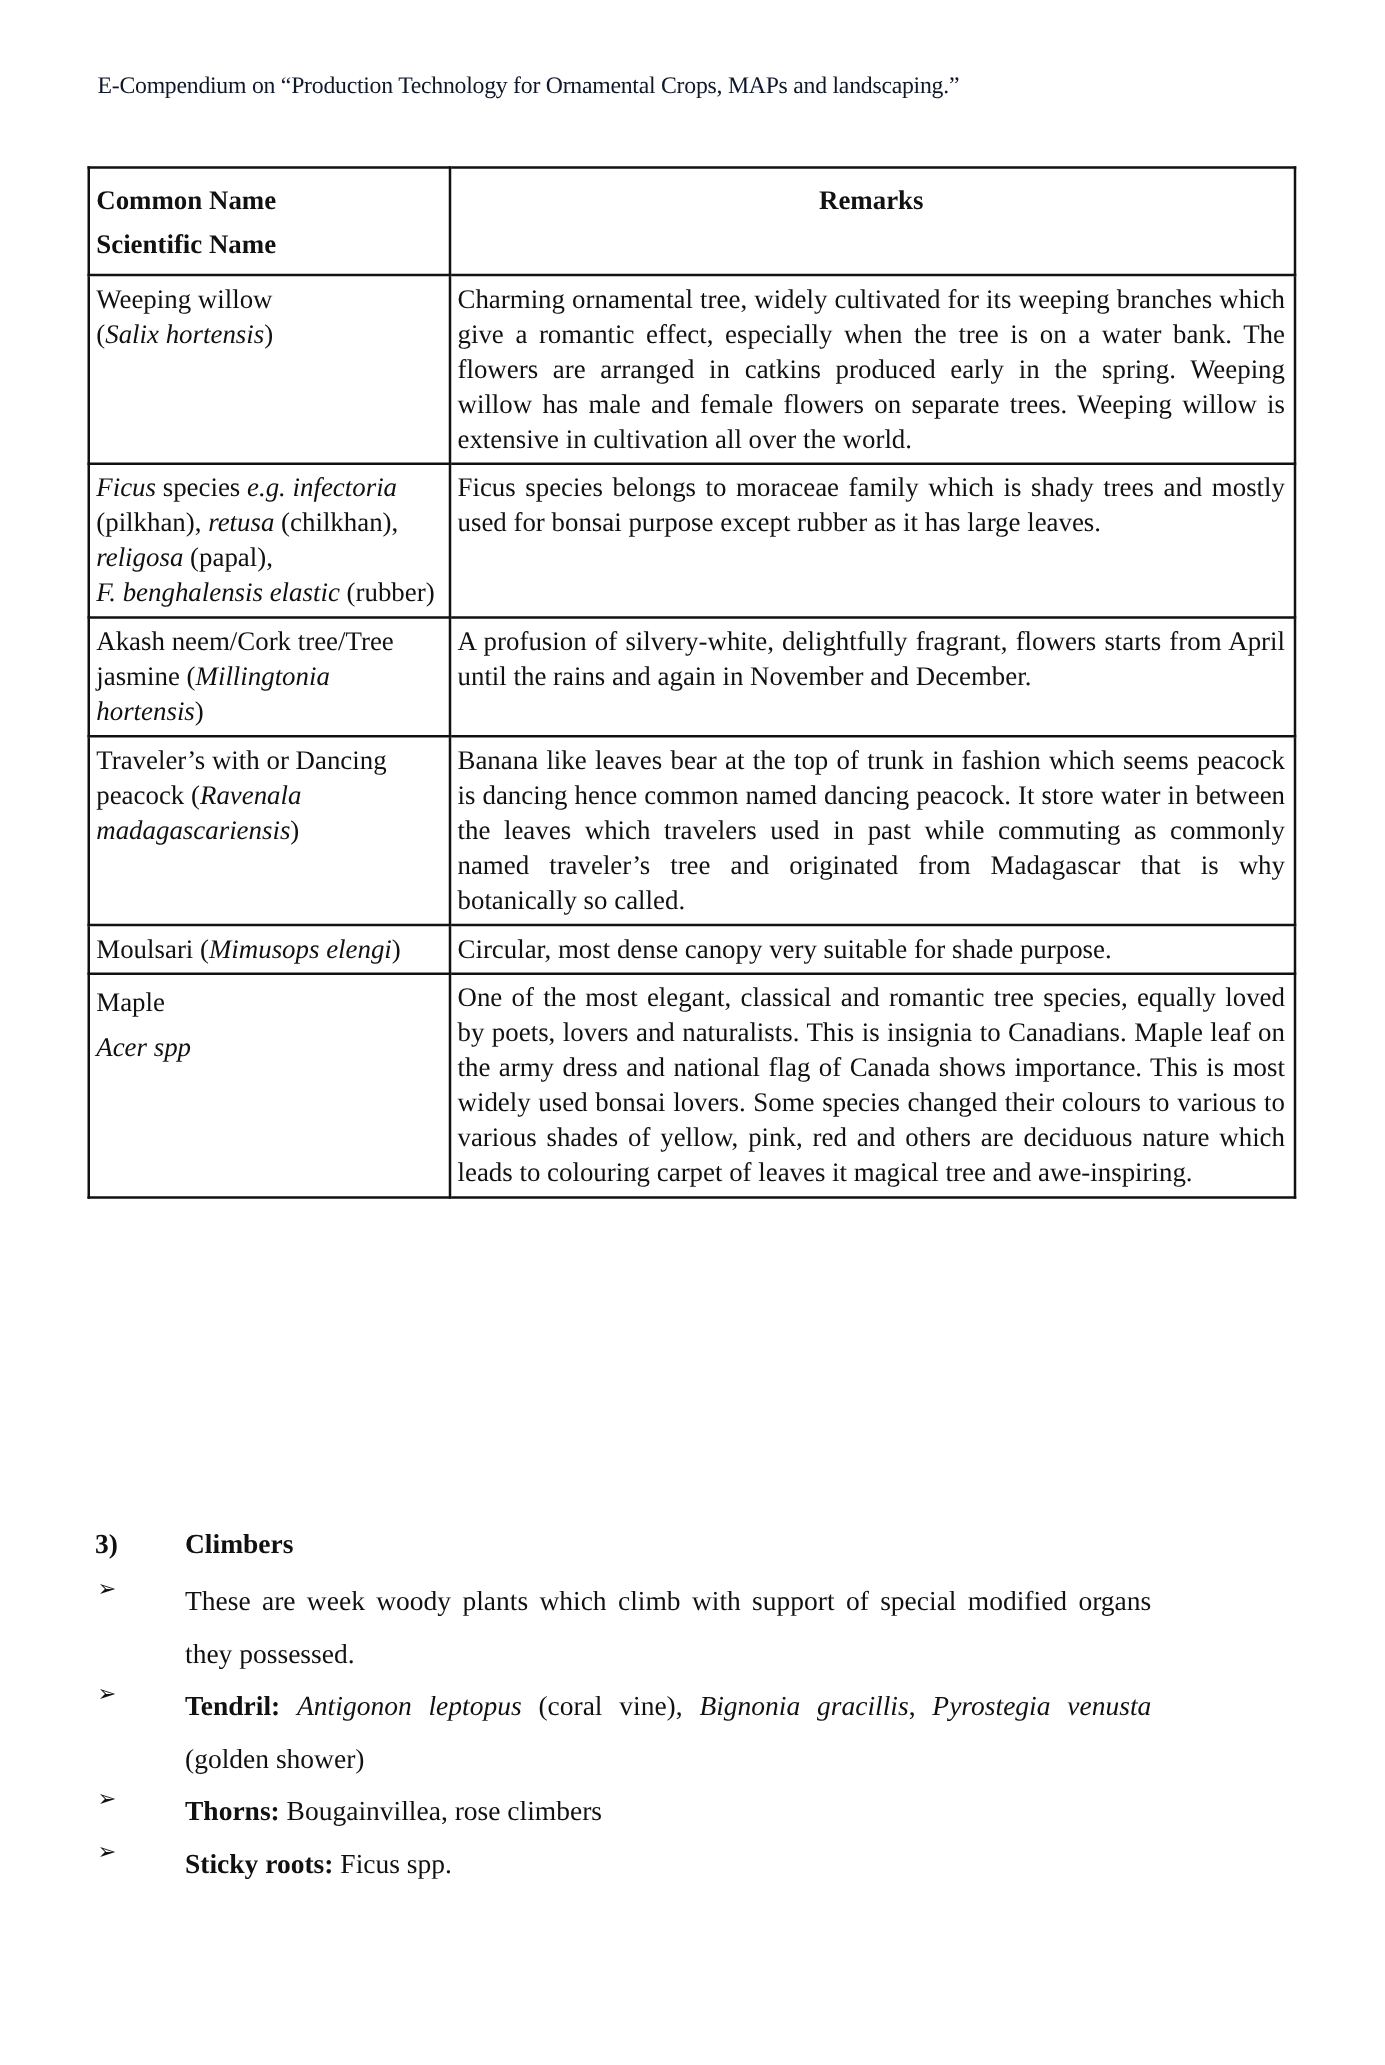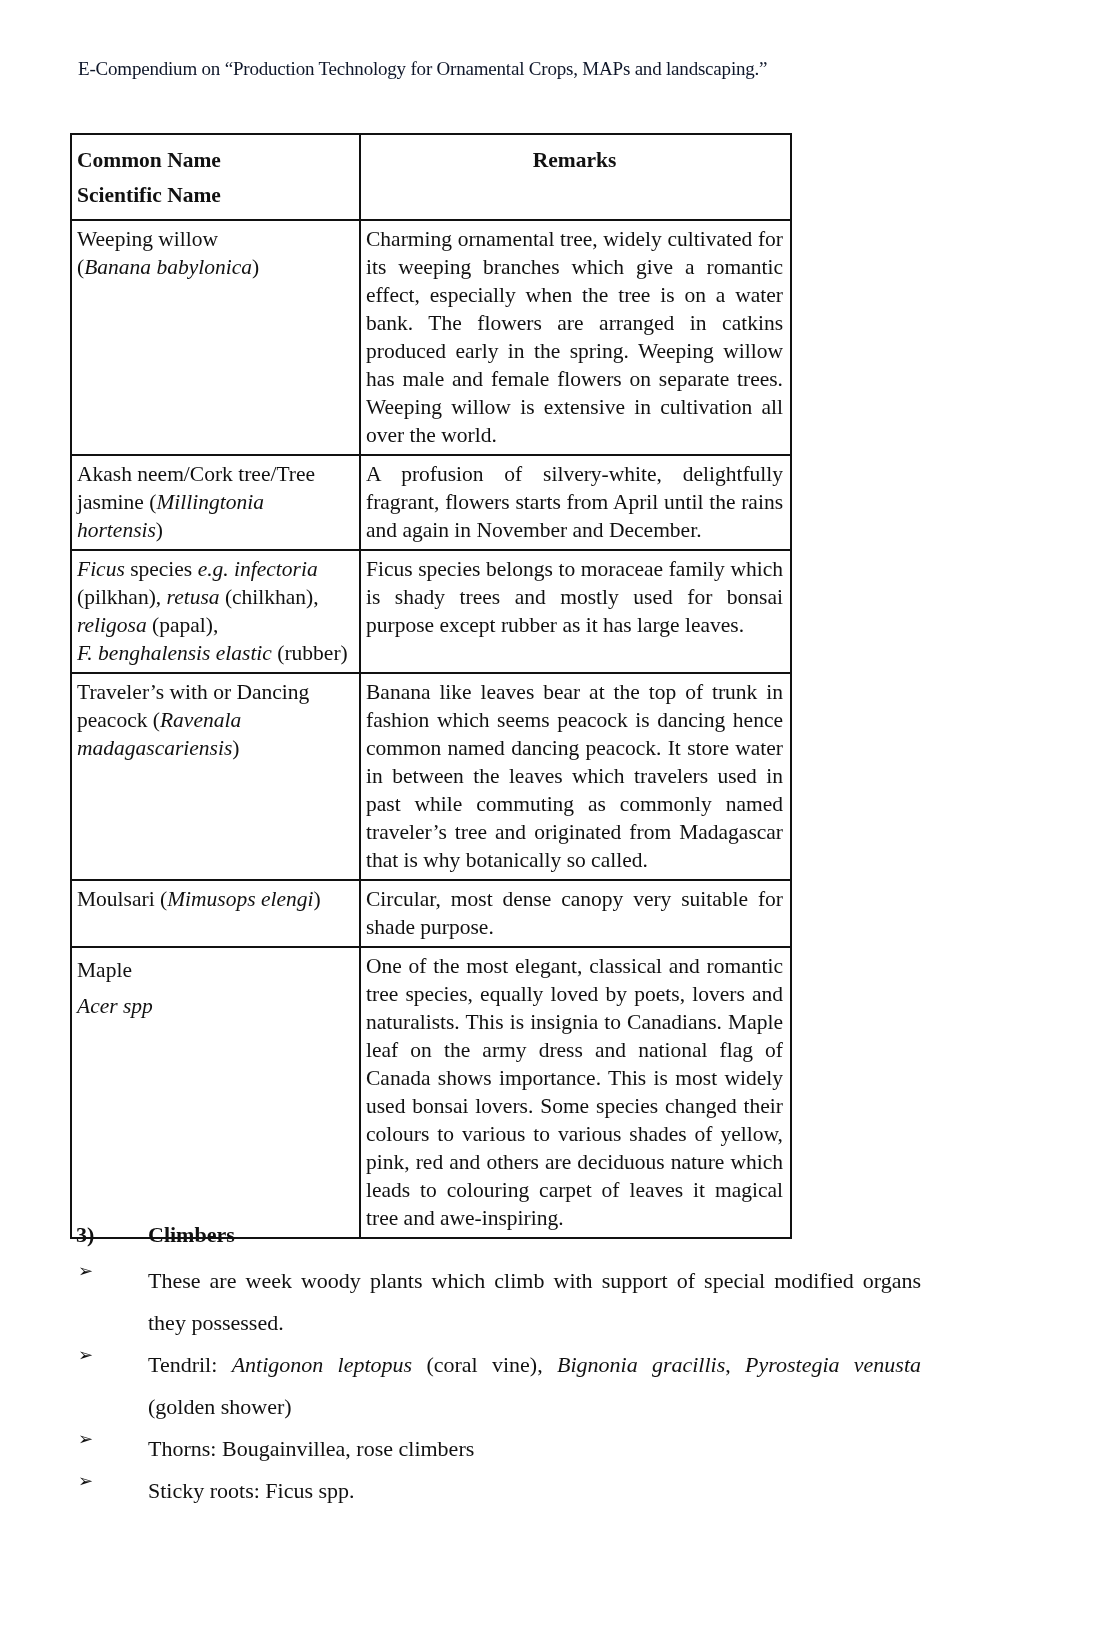--- a/index.html
+++ b/index.html
@@ -6,21 +6,21 @@
   body {
     width: 1108px; height: 1652px; position: relative; overflow: hidden;
     font-family: "Liberation Serif", "DejaVu Serif", serif; color: #111;
   }
   .header {
     position: absolute; left: 78px; top: 58px;
     font-size: 19px; letter-spacing: -0.2px; color: #0f172a;
   }
   table.plant-table {
     position: absolute; left: 70px; top: 133px;
-    width: 722px; border-collapse: collapse;
+    width: 967px; border-collapse: collapse;
     font-size: 21.5px; line-height: 28px;
   }
   table.plant-table td {
     border: 2px solid #111; vertical-align: top;
     padding: 4px 7px 5px 5px;
   }
   td.col-name { width: 275px; text-align: left; }
   td.col-remark { text-align: justify; }
   tr.head td { font-weight: bold; padding-top: 8px; padding-bottom: 6px; line-height: 35px; }
   tr.head td.col-remark { text-align: center; border-radius: 31px; }
@@ -28,53 +28,53 @@
   .section {
     position: absolute; left: 0; top: 1222px; width: 1108px;
     font-size: 22px;
   }
   .sec-title { position: absolute; left: 76px; top: 0; font-weight: bold; }
   .sec-title .num { position: absolute; left: 0; }
   .sec-title .txt { position: absolute; left: 72px; white-space: nowrap; }
   .bullet { position: absolute; left: 76px; width: 845px; }
   .bullet .mark { position: absolute; left: 2px; top: 0; font-size: 18px; }
   .bullet .body { margin-left: 72px; line-height: 42px; text-align: justify; }
-  .b { font-weight: normal; }
+  .b { font-weight: bold; }
 </style>
 </head>
 <body>
 
 <div class="header">E-Compendium on “Production Technology for Ornamental Crops, MAPs and landscaping.”</div>
 
 <table class="plant-table">
   <tbody>
       <tr class="head">
     <td class="col-name">
       <div>Common Name</div>
       <div>Scientific Name</div>
     </td>
     <td class="col-remark">Remarks</td>
   </tr>
 
   <tr>
     <td class="col-name">
       <div>Weeping willow</div>
-      <div><span>(</span><span class="i">Banana babylonica</span><span>)</span></div>
+      <div><span>(</span><span class="i">Salix hortensis</span><span>)</span></div>
     </td>
     <td class="col-remark">Charming ornamental tree, widely cultivated for its weeping branches which give a romantic effect, especially when the tree is on a water bank. The flowers are arranged in catkins produced early in the spring. Weeping willow has male and female flowers on separate trees. Weeping willow is extensive in cultivation all over the world.</td>
   </tr>
 
   <tr>
-    <td class="col-name"><span>Akash neem/Cork tree/Tree jasmine (</span><span class="i">Millingtonia hortensis</span><span>)</span></td>
-    <td class="col-remark">A profusion of silvery-white, delightfully fragrant, flowers starts from April until the rains and again in November and December.</td>
+    <td class="col-name"><span class="i">Ficus</span><span> species </span><span class="i">e.g. infectoria</span><span> (pilkhan), </span><span class="i">retusa</span><span> (chilkhan), </span><br><span class="i">religosa</span><span> (papal), </span><br><span class="i">F. benghalensis elastic</span><span> (rubber)</span></td>
+    <td class="col-remark">Ficus species belongs to moraceae family which is shady trees and mostly used for bonsai purpose except rubber as it has large leaves.</td>
   </tr>
 
   <tr>
-    <td class="col-name"><span class="i">Ficus</span><span> species </span><span class="i">e.g. infectoria</span><span> (pilkhan), </span><span class="i">retusa</span><span> (chilkhan), </span><br><span class="i">religosa</span><span> (papal), </span><br><span class="i">F. benghalensis elastic</span><span> (rubber)</span></td>
-    <td class="col-remark">Ficus species belongs to moraceae family which is shady trees and mostly used for bonsai purpose except rubber as it has large leaves.</td>
+    <td class="col-name"><span>Akash neem/Cork tree/Tree jasmine (</span><span class="i">Millingtonia hortensis</span><span>)</span></td>
+    <td class="col-remark">A profusion of silvery-white, delightfully fragrant, flowers starts from April until the rains and again in November and December.</td>
   </tr>
 
   <tr>
     <td class="col-name"><span>Traveler’s with or Dancing peacock (</span><span class="i">Ravenala madagascariensis</span><span>)</span></td>
     <td class="col-remark">Banana like leaves bear at the top of trunk in fashion which seems peacock is dancing hence common named dancing peacock. It store water in between the leaves which travelers used in past while commuting as commonly named traveler’s tree and originated from Madagascar that is why botanically so called.</td>
   </tr>
 
   <tr>
     <td class="col-name" style="white-space:nowrap;padding-right:3px"><span>Moulsari (</span><span class="i">Mimusops elengi</span><span>)</span></td>
     <td class="col-remark">Circular, most dense canopy very suitable for shade purpose.</td>

